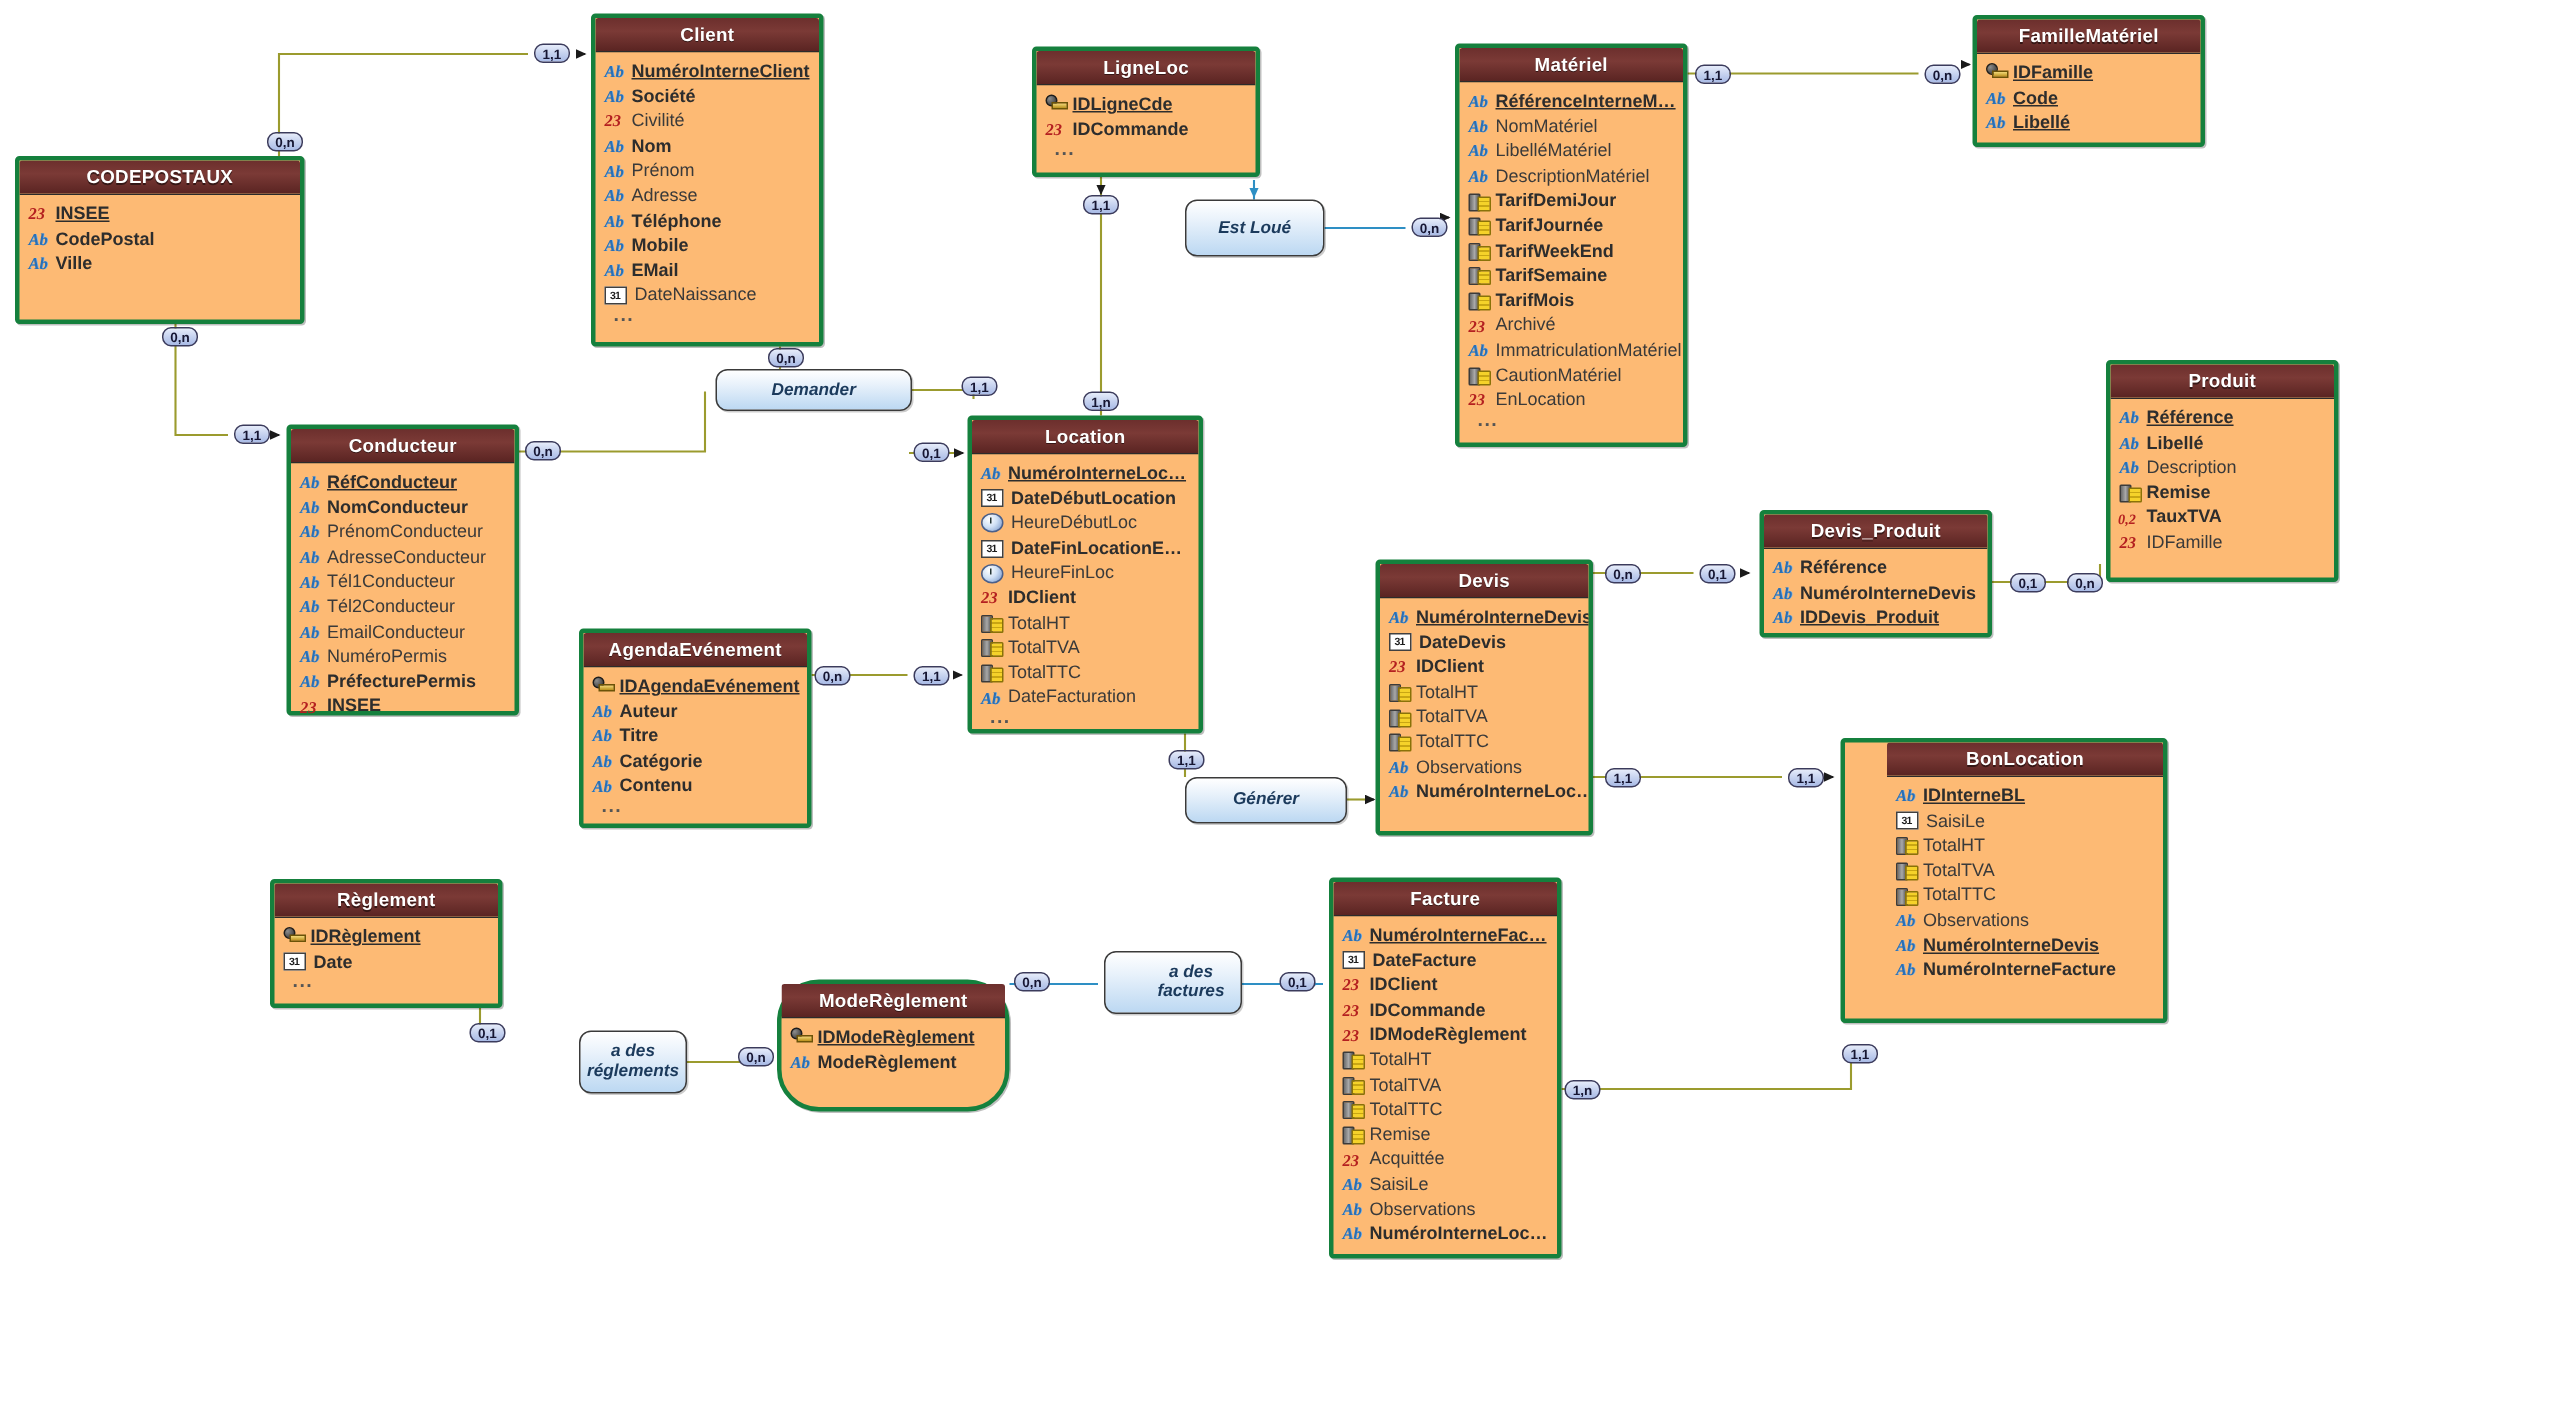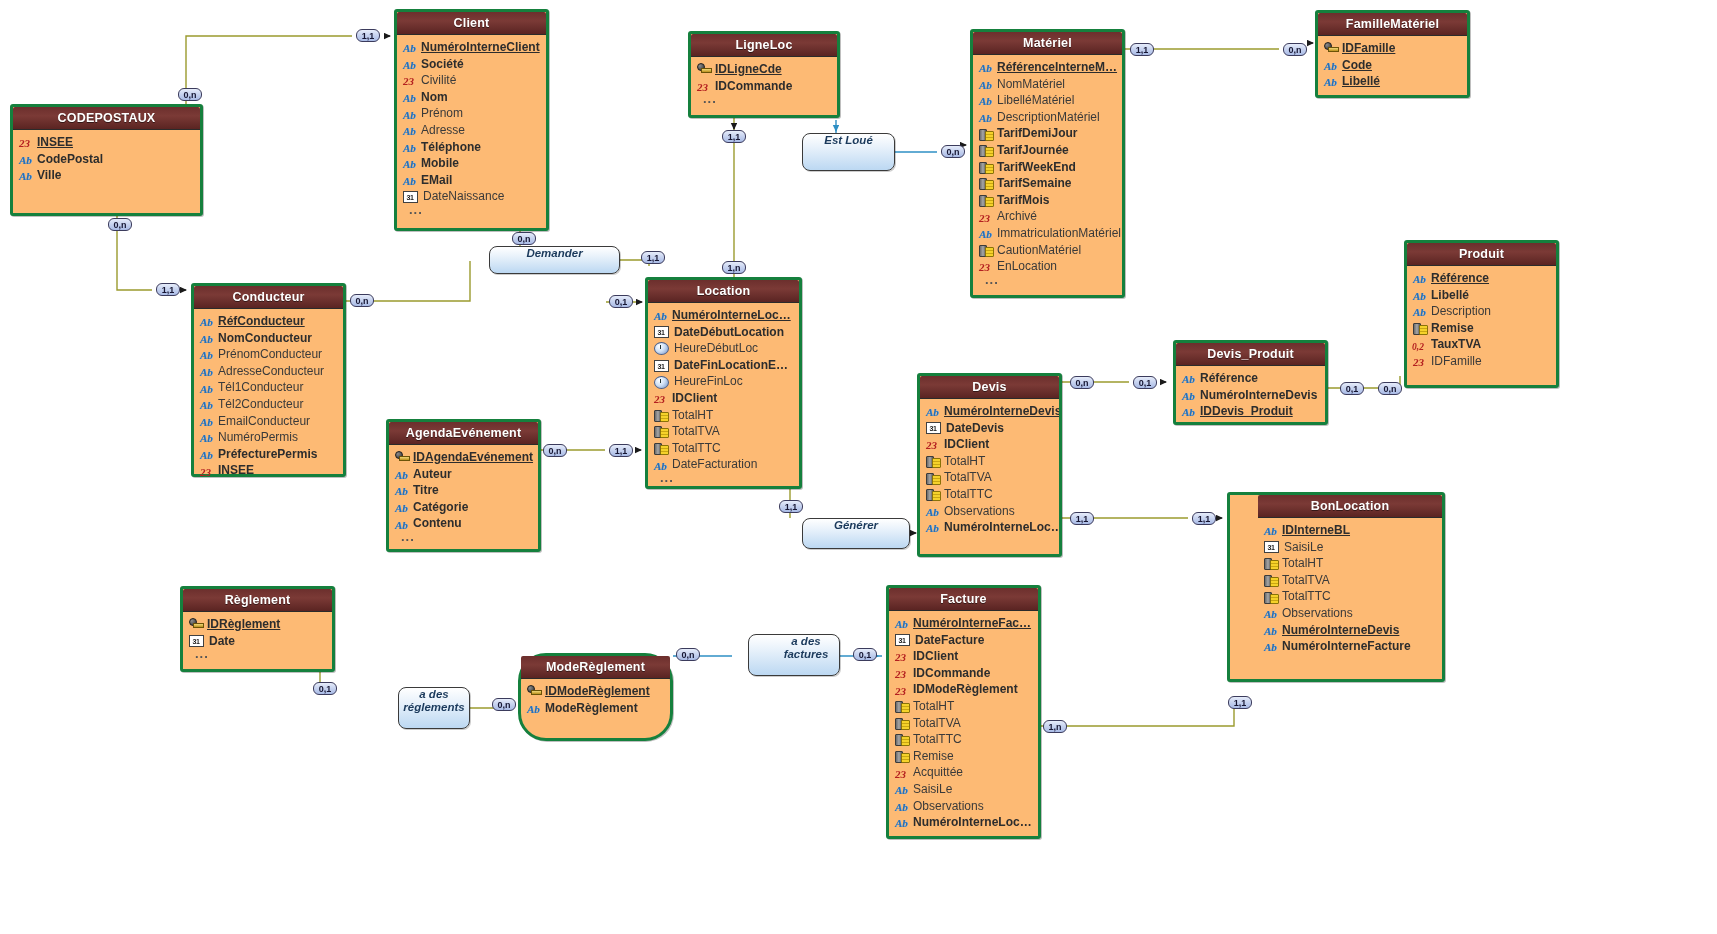--- a/index.html
+++ b/index.html
@@ -107,28 +107,27 @@
     content:"";position:absolute;left:4px;top:5px;width:9px;height:3px;
     background:linear-gradient(to bottom,#f2d878,#b9901d);border:1px solid #6b5308;
   }
 
   
   .relbox{
     position:absolute;
     background:linear-gradient(to bottom,#ffffff 0%,#e9f2fb 35%,#bcd8f2 100%);
     border:1px solid #3a3a3a;border-radius:8px;
     box-sizing:border-box;
-    display:flex;justify-content:center;
+    display:flex;align-items:center;justify-content:center;
     text-align:center;
     font-size:11.5px;font-style:italic;font-weight:bold;color:#1b3a5c;
     line-height:13px;
     box-shadow:1px 1px 0 rgba(0,0,0,.2);
     z-index:6;
     padding:0 4px;
-    margin-left:12px;
   }
 
   
   .card{
     position:absolute;
     height:13px;min-width:24px;
     background:linear-gradient(to bottom,#e6ecfa 0%,#c6d2ef 50%,#a9bbe6 100%);
     border:1px solid #3b3b5c;border-radius:6px;
     font-size:9px;font-weight:bold;color:#161633;
     line-height:12px;text-align:center;

